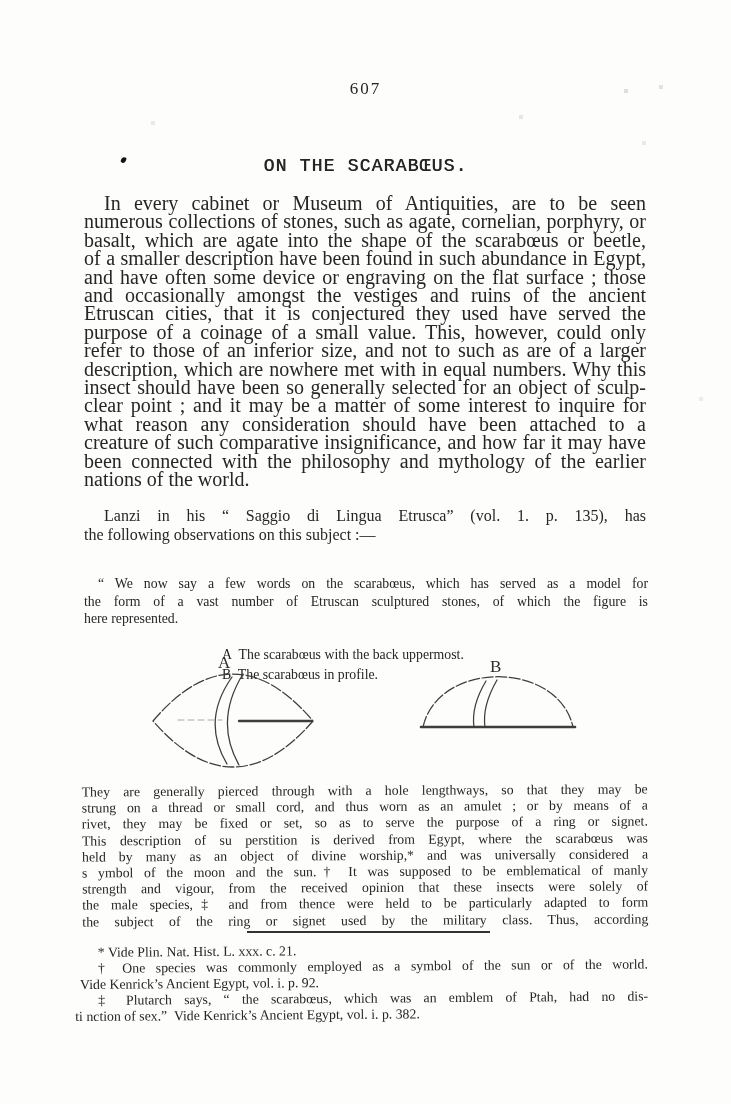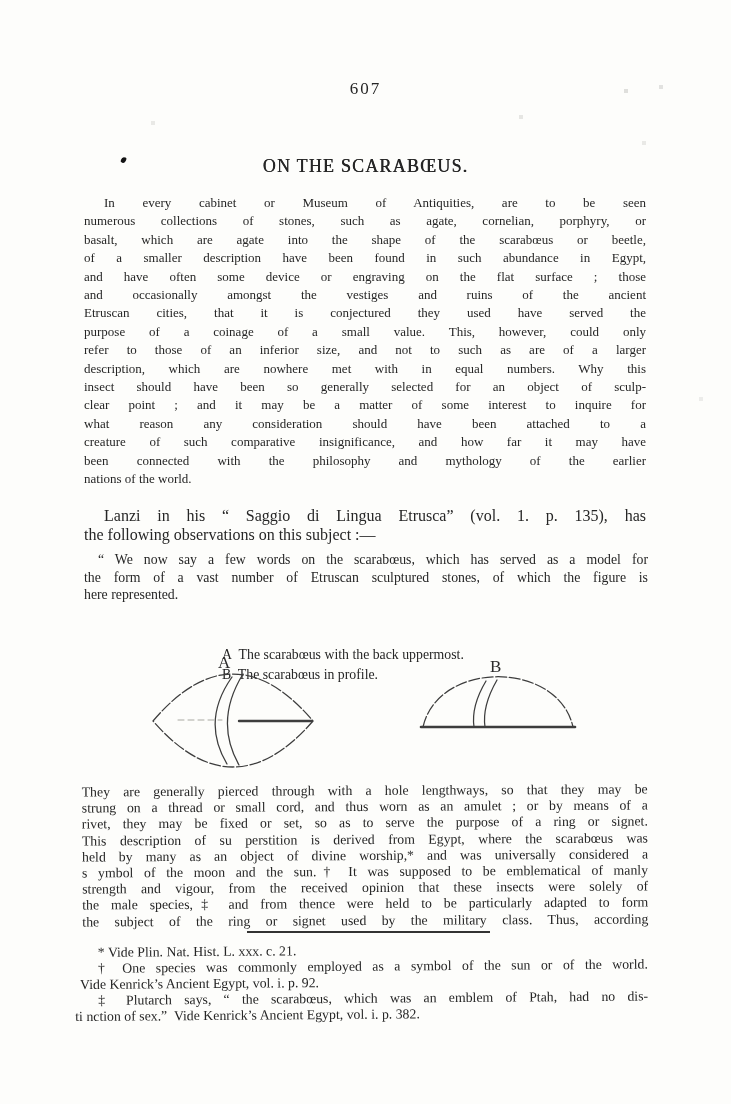--- a/index.html
+++ b/index.html
@@ -3,30 +3,30 @@
 <meta charset="utf-8">
 <style>
   *{box-sizing:border-box;}
   html,body{margin:0;padding:0;}
   body{width:731px;height:1104px;background:#fdfdfb;}
   .page{position:relative;width:731px;height:1104px;background:#fdfdfb;color:#262626;
         font-family:"Liberation Serif","DejaVu Serif",serif;overflow:hidden;padding-left:21px;}
   .pageno{position:absolute;top:79px;left:0;width:731px;text-align:center;
           font-size:17px;letter-spacing:2px;}
   .title{position:absolute;top:156px;left:0;width:731px;text-align:center;
-         font-size:18px;letter-spacing:1.2px;text-shadow:0.4px 0 0 currentColor;}
+         font-size:18px;letter-spacing:1.2px;text-shadow:0.4px 0 0 currentColor;font-family:Liberation Mono, monospace;}
   .para{position:absolute;}
   .tline{text-align:justify;text-align-last:justify;}
   .tline.last{text-align-last:left;}
   .indent-first .tline:first-child{text-indent:20px;}
-  #para1{top:194px;left:84px;width:562px;font-size:13px;line-height:18.4px;}
+  #para1{top:194px;left:84px;width:562px;font-size:20px;line-height:18.4px;}
   #para2{top:506px;left:84px;width:562px;font-size:16px;line-height:19px;}
   .small{font-size:13.8px;}
   #quote{top:551px;left:84px;width:564px;line-height:17.6px;}
-  #quote .tline:first-child{text-indent:14px;}
+  #quote .tline:first-child{text-indent:14px;margin-top:24px;}
   .captions{position:absolute;top:607px;left:222px;line-height:19.6px;margin-top:38px;}
   .captions .tline{text-align:left;text-align-last:left;}
   .figure{position:absolute;top:650px;left:140px;}
   .figure .stroke{stroke:#3d3d3d;fill:none;stroke-width:1.25;stroke-linecap:round;}
   .figure .dash{stroke-dasharray:11 2.6;}
   .figure .faint{stroke:#a9a9a2;stroke-width:1;stroke-dasharray:6 4;}
   .fig-label{font-size:17px;fill:#2c2c2c;letter-spacing:1px;
              font-family:"Liberation Serif","DejaVu Serif",serif;}
   #para3{top:783px;left:82px;width:566px;line-height:16.2px;transform:rotate(-0.3deg);}
   #para3 .tline.last{text-align-last:justify;}

